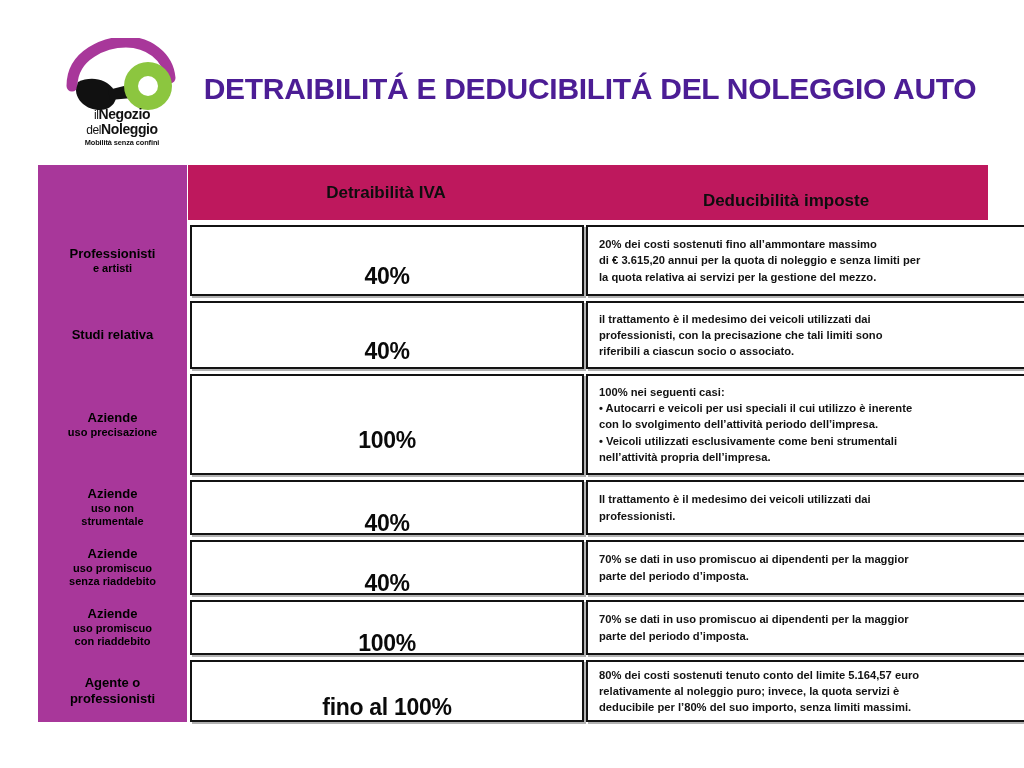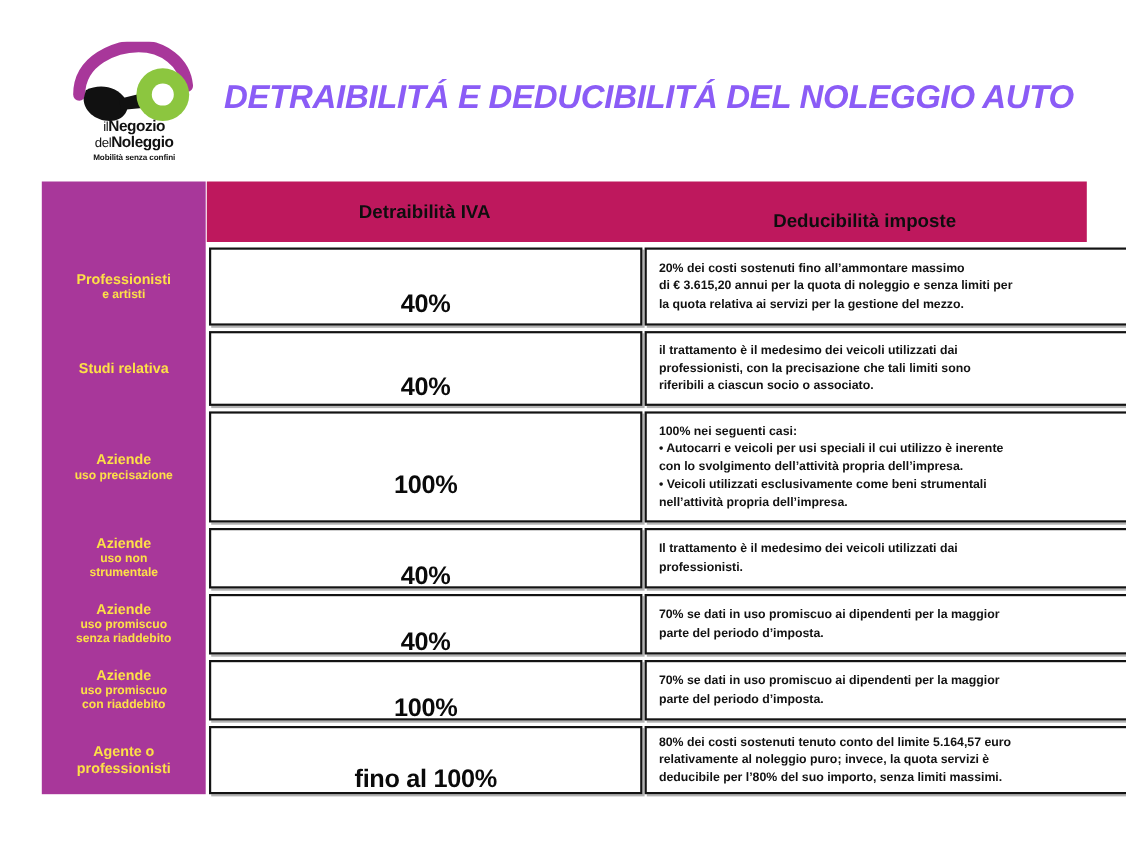--- a/index.html
+++ b/index.html
@@ -70,23 +70,22 @@
 
   .title {
     position: absolute;
     left: 200px;
     top: 72px;
     width: 780px;
     text-align: center;
     font-size: 30px;
     font-weight: 900;
     letter-spacing: -0.3px;
-    color: #8b5cf6;
+    color: #4c1d95;
     white-space: nowrap;
-    font-style: italic;
   }
 
   
   .table {
     position: absolute;
     left: 38px;
     top: 165px;
     width: 950px;
     height: 557px;
   }
@@ -101,21 +100,21 @@
   }
   .left-cell {
     position: absolute;
     left: 0;
     width: 149px;
     display: flex;
     flex-direction: column;
     align-items: center;
     justify-content: center;
     text-align: center;
-    color: #fde047;
+    color: #000000;
     padding: 0 6px;
     box-sizing: border-box;
   }
   .lc-main {
     font-size: 13px;
     font-weight: 700;
     line-height: 1.22;
   }
   .lc-sub {
     font-size: 11px;
@@ -266,21 +265,21 @@
           <span class="ln">riferibili a ciascun socio o associato.</span>
         </div>
       </div>
       <div class="cell pct" style="top: 209px; height: 101px;">
         <div class="pct-value">100%</div>
       </div>
       <div class="cell txt" style="top: 209px; height: 101px;">
         <div class="txt-body">
           <span class="ln">100% nei seguenti casi:</span>
           <span class="ln">• Autocarri e veicoli per usi speciali il cui utilizzo è inerente</span>
-          <span class="ln">con lo svolgimento dell’attività propria dell’impresa.</span>
+          <span class="ln">con lo svolgimento dell’attività periodo dell’impresa.</span>
           <span class="ln">• Veicoli utilizzati esclusivamente come beni strumentali</span>
           <span class="ln">nell’attività propria dell’impresa.</span>
         </div>
       </div>
       <div class="cell pct" style="top: 315px; height: 55px;">
         <div class="pct-value">40%</div>
       </div>
       <div class="cell txt" style="top: 315px; height: 55px;">
         <div class="txt-body">
           <span class="ln">Il trattamento è il medesimo dei veicoli utilizzati dai</span>

